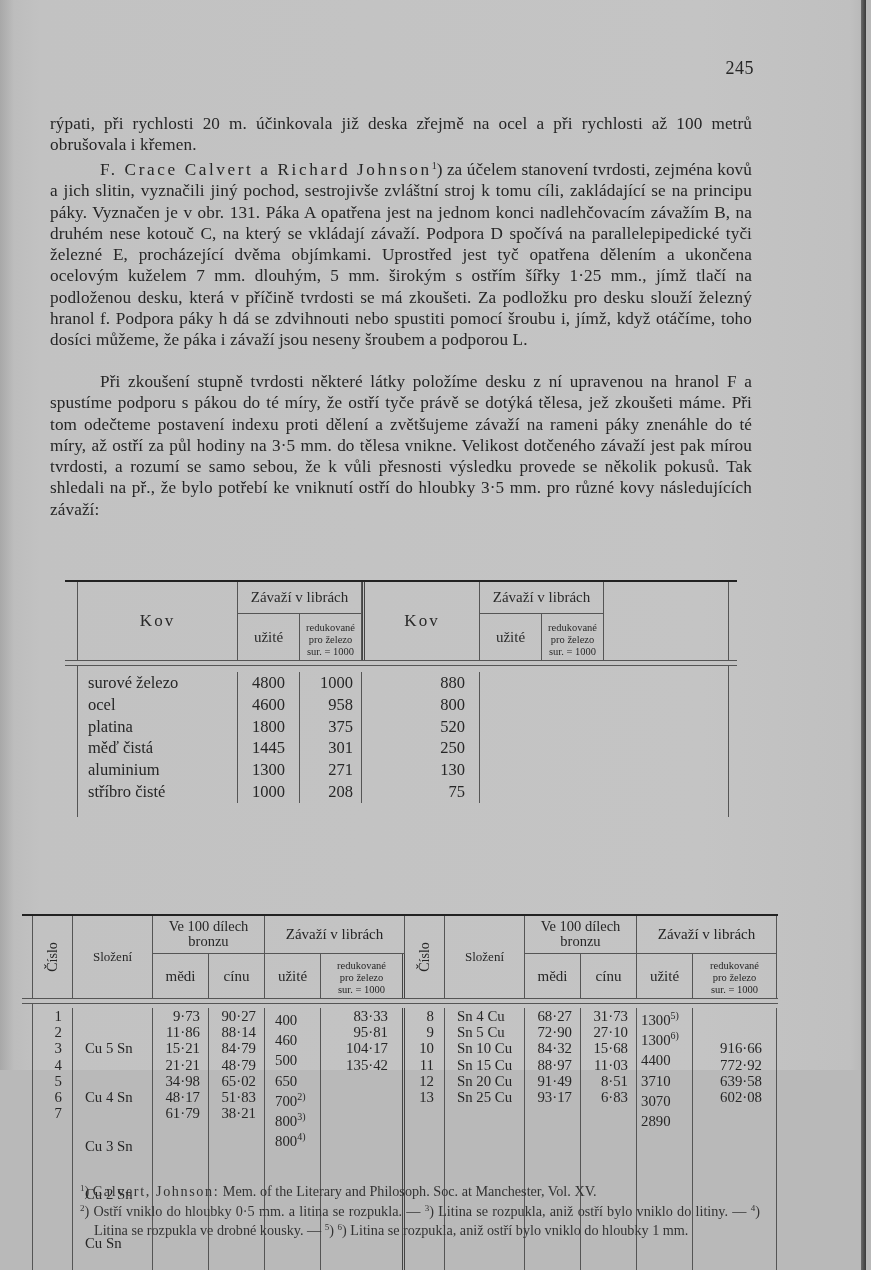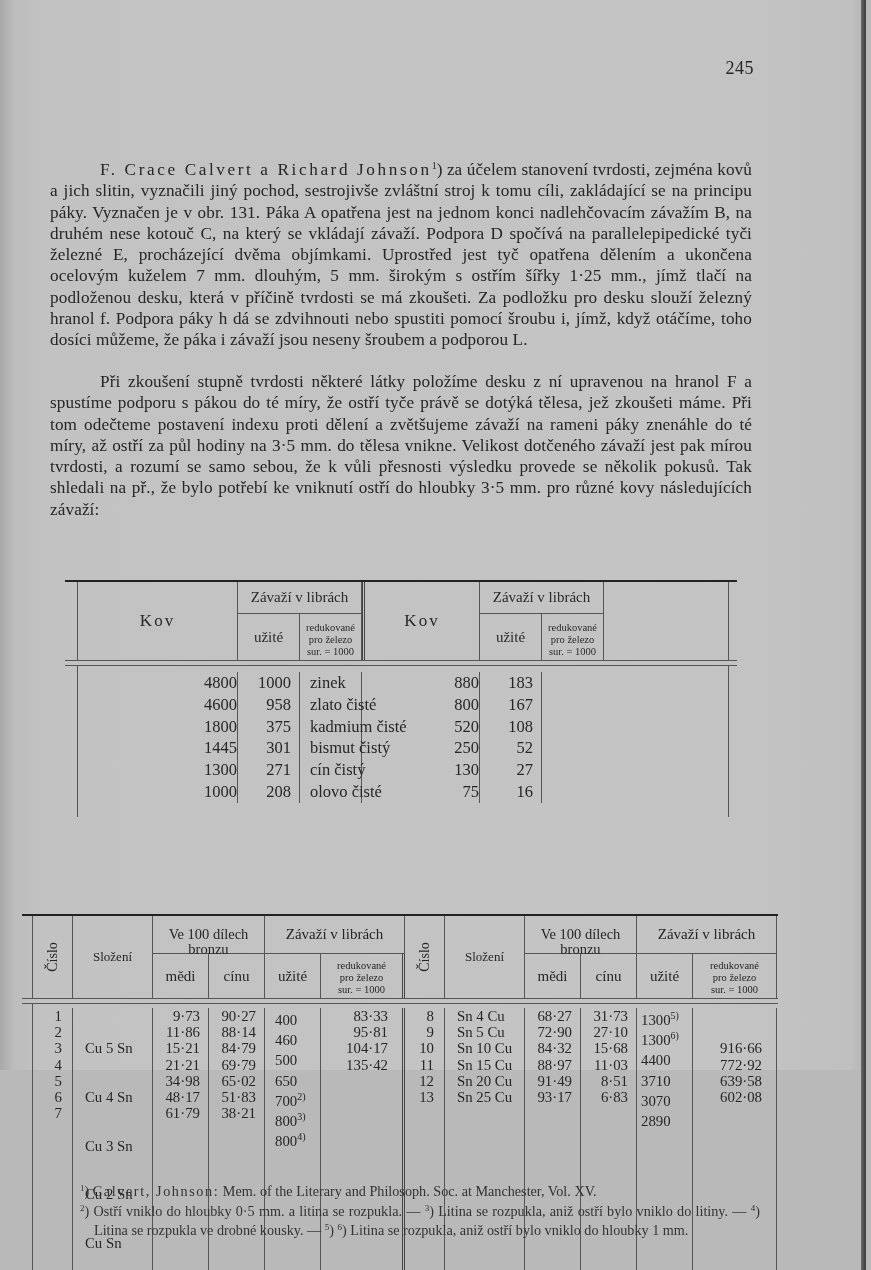--- a/index.html
+++ b/index.html
@@ -50,34 +50,34 @@
     }
     .t1-head-kov { grid-row: span 2; display: flex; align-items: center; justify-content: center; font-size: 17px; letter-spacing: 2px; height: 78px; }
     .t1-head-zav { grid-column: span 2; height: 32px; line-height: 30px; border-bottom: 1px solid #555; font-size: 15px; }
     .t1-head-uz { height: 46px; line-height: 46px; font-size: 15px; }
     .t1-head-red { height: 46px; font-size: 10.5px; line-height: 12px; padding-top: 8px; }
     .dbl { border-right: 3px double #444; }
     .t1-sep { height: 4px; border-top: 1px solid #555; border-bottom: 1px solid #555; margin-left: 0; width: 672px; }
     .t1-body { display: grid; grid-template-columns: 160px 62px 62px 118px 62px 62px; margin-left: 12px; width: 650px; border-left: 1px solid #555; border-right: 1px solid #555; padding: 6px 0 14px 0; }
     .t1-body .col { border-right: 1px solid #555; box-sizing: border-box; font-size: 16.5px; line-height: 21.8px; }
     .t1-body .col.name { padding-left: 10px; }
-    .t1-body .col.num { text-align: right; padding-right: 0; }
+    .t1-body .col.num { text-align: right; padding-right: 14px; }
     .t1-body .col.num2 { text-align: right; padding-right: 8px; }
 
     
     .table2 {
       position: absolute; left: 22px; top: 914px; width: 756px;
       border-top: 2px solid #222;
     }
     .t2-head, .t2-body { display: grid; grid-template-columns: 40px 80px 56px 56px 56px 84px 40px 80px 56px 56px 56px 84px; margin-left: 10px; width: 738px; border-left: 1px solid #555; }
     .t2-head > div, .t2-body > div { border-right: 1px solid #555; box-sizing: border-box; }
     .t2-h-cislo { grid-row: span 2; display: flex; align-items: center; justify-content: center; }
     .t2-h-cislo span { display: inline-block; transform: rotate(-90deg); font-size: 14px; white-space: nowrap; }
     .t2-h-slo { grid-row: span 2; display: flex; align-items: center; justify-content: center; font-size: 13px; }
-    .t2-h-ve { grid-column: span 2; height: 38px; font-size: 14.5px; line-height: 15px; text-align: center; padding-top: 11px; border-bottom: 1px solid #555; }
+    .t2-h-ve { grid-column: span 2; height: 38px; font-size: 14.5px; line-height: 15px; text-align: center; padding-top: 3px; border-bottom: 1px solid #555; }
     .t2-h-zav { grid-column: span 2; height: 38px; font-size: 15px; line-height: 36px; text-align: center; border-bottom: 1px solid #555; }
     .t2-h-sub { height: 44px; font-size: 15px; line-height: 44px; text-align: center; }
     .t2-h-red { height: 44px; font-size: 10.5px; line-height: 12px; text-align: center; padding-top: 6px; }
     .t2-sep { height: 4px; border-top: 1px solid #555; border-bottom: 1px solid #555; width: 756px; }
     .t2-body { padding: 4px 0 16px 0; }
     .t2-body > div { font-size: 14.8px; line-height: 16.2px; }
     .c-num { text-align: right; padding-right: 10px; }
     .c-comp { text-align: left; padding-left: 12px; }
     .c-val { text-align: right; padding-right: 8px; }
     .c-uz { text-align: left; padding-left: 10px; }
@@ -95,20 +95,23 @@
     .row-line { display: block; white-space: nowrap; }
   </style>
 </head>
 <body>
 
 <div class="page">
   <div class="page-edge"></div>
 
   <div class="page-number">245</div>
 
+  <div class="text-block" style="top:113px;">
+    <p>rýpati, při rychlosti 20 m. účinkovala již deska zřejmě na ocel a při rychlosti až 100 metrů obrušovala i křemen.</p>
+  </div>
 
   <div class="text-block" style="top:155px;">
     <p class="indent"><span class="spaced">F. Crace Calvert a Richard Johnson</span><sup class="fn">1</sup><span>) za účelem stanovení tvrdosti, zejména kovů a jich slitin, vyznačili jiný pochod, sestrojivše zvláštní stroj k tomu cíli, zakládající se na principu páky. Vyznačen je v obr. 131. Páka A opatřena jest na jednom konci nadlehčovacím závažím B, na druhém nese kotouč C, na který se vkládají závaží. Podpora D spočívá na parallelepipedické tyči železné E, procházející dvěma objímkami. Uprostřed jest tyč opatřena dělením a ukončena ocelovým kuželem 7 mm. dlouhým, 5 mm. širokým s ostřím šířky 1·25 mm., jímž tlačí na podloženou desku, která v příčině tvrdosti se má zkoušeti. Za podložku pro desku slouží železný hranol f. Podpora páky h dá se zdvihnouti nebo spustiti pomocí šroubu i, jímž, když otáčíme, toho dosíci můžeme, že páka i závaží jsou neseny šroubem a podporou L.</span></p>
   </div>
 
   <div class="text-block" style="top:371px;">
     <p class="indent">Při zkoušení stupně tvrdosti některé látky položíme desku z ní upravenou na hranol F a spustíme podporu s pákou do té míry, že ostří tyče právě se dotýká tělesa, jež zkoušeti máme. Při tom odečteme postavení indexu proti dělení a zvětšujeme závaží na rameni páky znenáhle do té míry, až ostří za půl hodiny na 3·5 mm. do tělesa vnikne. Velikost dotčeného závaží jest pak mírou tvrdosti, a rozumí se samo sebou, že k vůli přesnosti výsledku provede se několik pokusů. Tak shledali na př., že bylo potřebí ke vniknutí ostří do hloubky 3·5 mm. pro různé kovy následujících závaží:</p>
   </div>
 
   <div class="table1">
@@ -125,59 +128,51 @@
       </div>
       <div class="t1-cell t1-head-uz" style="grid-row:2; grid-column:5;">užité</div>
       <div class="t1-cell t1-head-red" style="grid-row:2; grid-column:6;">
         <span class="row-line">redukované</span>
         <span class="row-line">pro železo</span>
         <span class="row-line">sur. = 1000</span>
       </div>
     </div>
     <div class="t1-sep"></div>
     <div class="t1-body">
+      <div class="col name">
+        <span class="row-line">surové železo</span>
+        <span class="row-line">ocel</span>
+        <span class="row-line">platina</span>
+        <span class="row-line">měď čistá</span>
+        <span class="row-line">aluminium</span>
+        <span class="row-line">stříbro čisté</span>
+      </div>
       <div class="col num">
         <span class="row-line">4800</span>
         <span class="row-line">4600</span>
         <span class="row-line">1800</span>
         <span class="row-line">1445</span>
         <span class="row-line">1300</span>
         <span class="row-line">1000</span>
       </div>
       <div class="col num2 dbl">
         <span class="row-line">1000</span>
         <span class="row-line">958</span>
         <span class="row-line">375</span>
         <span class="row-line">301</span>
         <span class="row-line">271</span>
         <span class="row-line">208</span>
       </div>
-      <div class="col name">
-        <span class="row-line">zinek</span>
-        <span class="row-line">zlato čisté</span>
-        <span class="row-line">kadmium čisté</span>
-        <span class="row-line">bismut čistý</span>
-        <span class="row-line">cín čistý</span>
-        <span class="row-line">olovo čisté</span>
-      </div>
       <div class="col num">
         <span class="row-line">880</span>
         <span class="row-line">800</span>
         <span class="row-line">520</span>
         <span class="row-line">250</span>
         <span class="row-line">130</span>
         <span class="row-line">75</span>
-      </div>
-      <div class="col num2">
-        <span class="row-line">183</span>
-        <span class="row-line">167</span>
-        <span class="row-line">108</span>
-        <span class="row-line">52</span>
-        <span class="row-line">27</span>
-        <span class="row-line">16</span>
       </div>
     </div>
   </div>
 
 
   <div class="table2">
     <div class="t2-head">
       <div class="t2-h-cislo" style="grid-row:1 / span 2; grid-column:1;">
           <span>Číslo</span>
         </div>
@@ -240,21 +235,21 @@
         <span class="row-line">15·21</span>
         <span class="row-line">21·21</span>
         <span class="row-line">34·98</span>
         <span class="row-line">48·17</span>
         <span class="row-line">61·79</span>
       </div>
       <div class="c-val">
         <span class="row-line">90·27</span>
         <span class="row-line">88·14</span>
         <span class="row-line">84·79</span>
-        <span class="row-line">69·79</span>
+        <span class="row-line">48·79</span>
         <span class="row-line">65·02</span>
         <span class="row-line">51·83</span>
         <span class="row-line">38·21</span>
       </div>
       <div class="c-uz">
         <span class="row-line"><span>400</span><sup class="fn"></sup></span>
         <span class="row-line"><span>460</span><sup class="fn"></sup></span>
         <span class="row-line"><span>500</span><sup class="fn"></sup></span>
         <span class="row-line"><span>650</span><sup class="fn"></sup></span>
         <span class="row-line"><span>700</span><sup class="fn">2)</sup></span>

